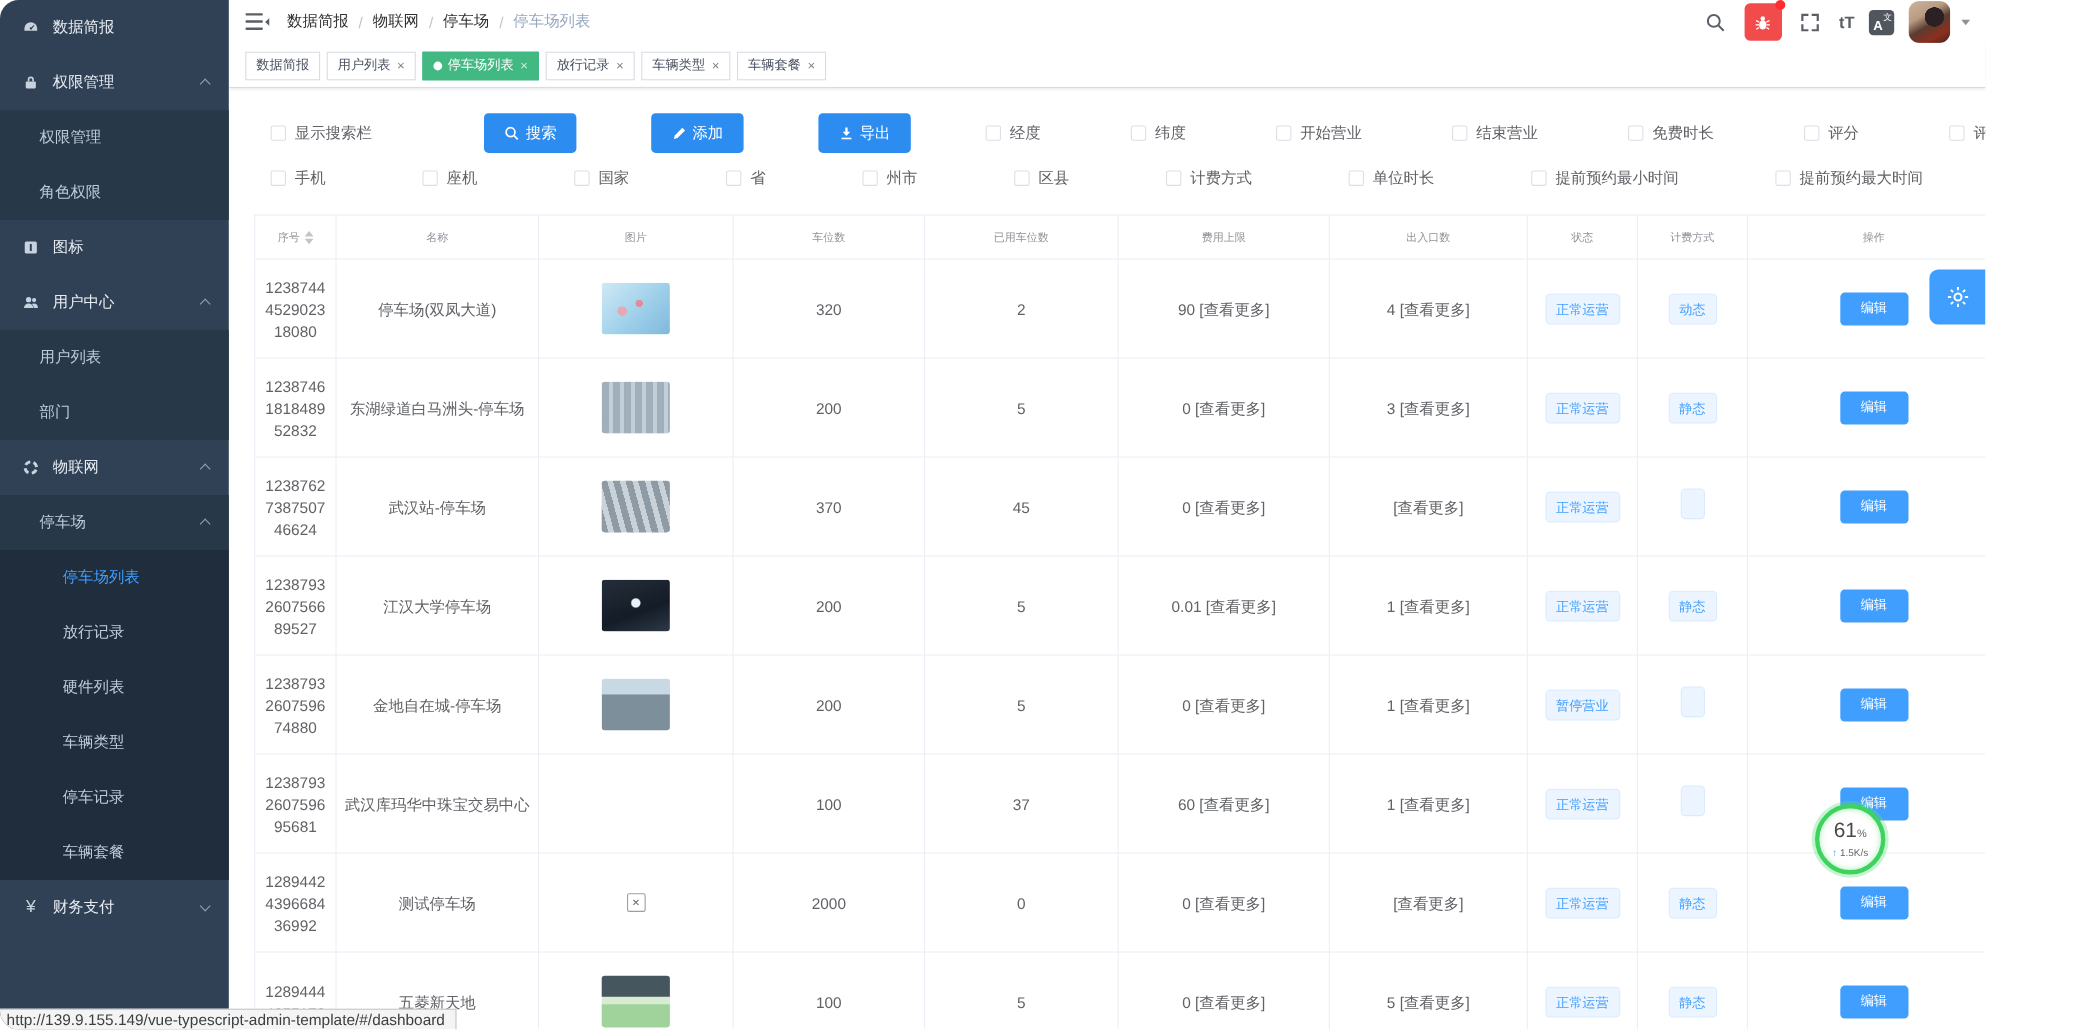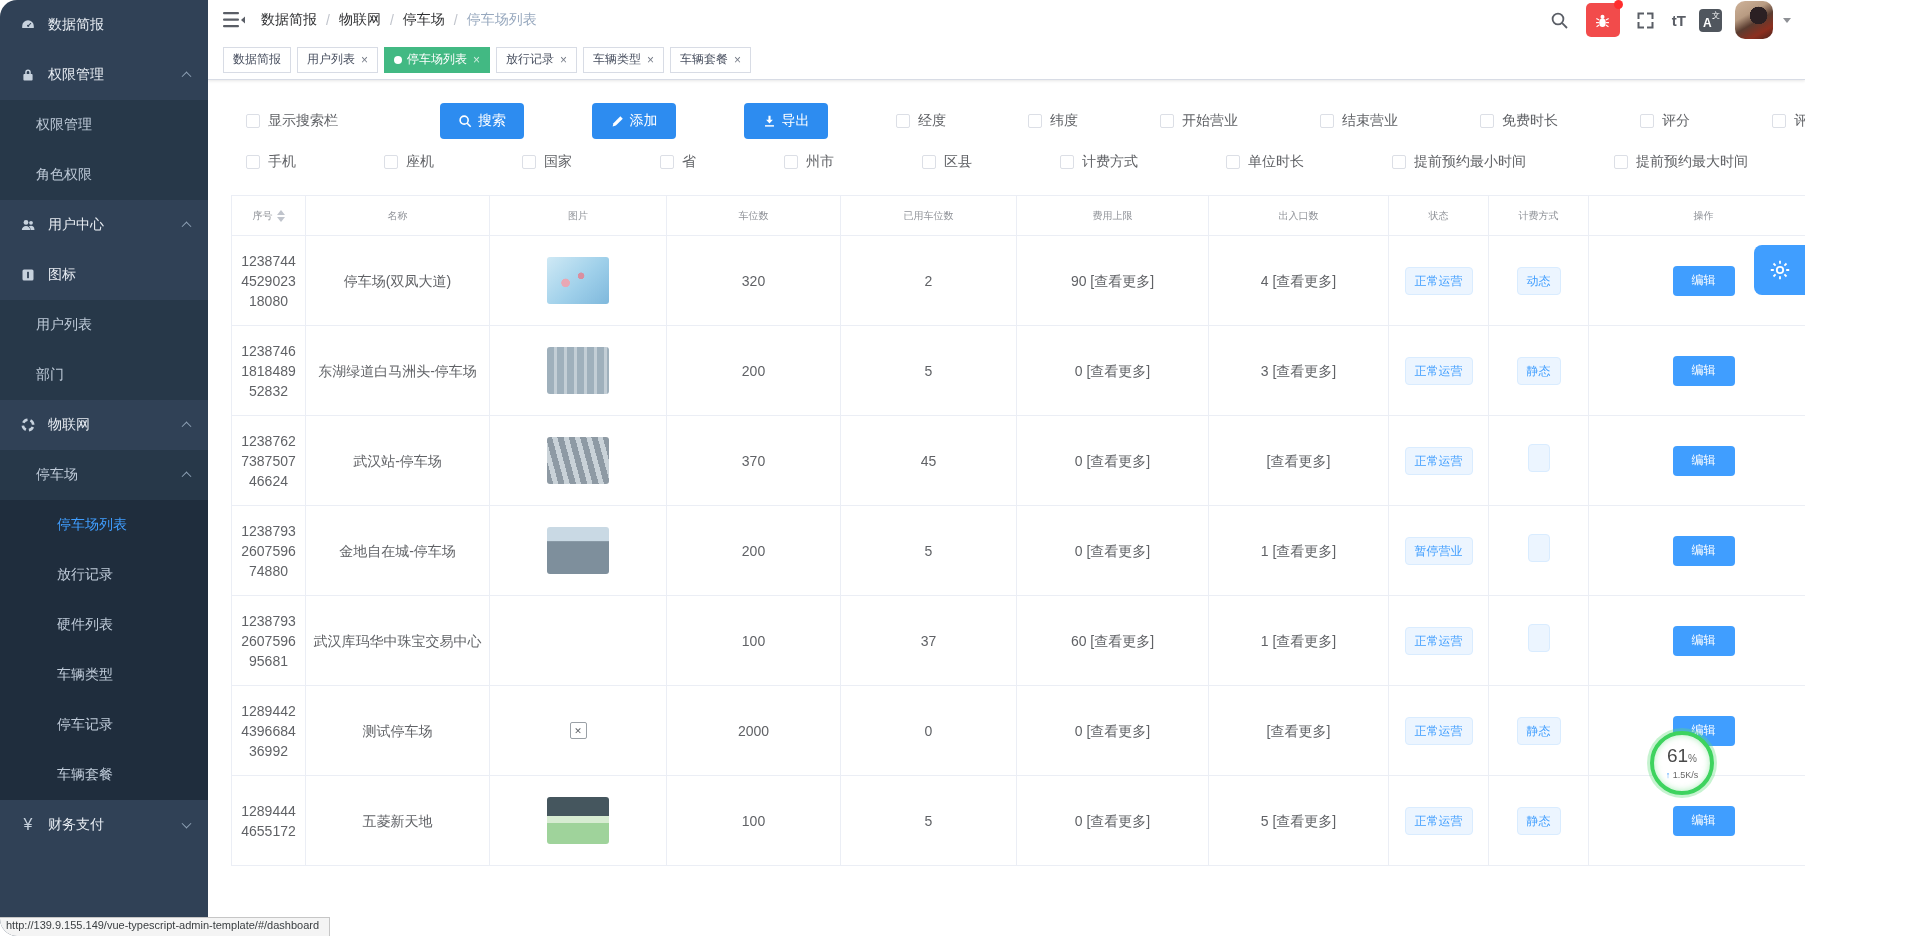--- a/index.html
+++ b/index.html
@@ -89,21 +89,21 @@
   .broken-ic { width:17px; height:17px; border:1px solid #9aa0a6; border-radius:2px; margin:0 auto; display:flex; align-items:center; justify-content:center; font-size:9px; color:#5f6368; background:#fff; }
 
   
   .gear-fab { position:absolute; right:0; top:245px; width:51px; height:50px; background:#409eff; border:none; border-radius:8px 0 0 8px; color:#fff; cursor:pointer; display:flex; align-items:center; justify-content:center; z-index:8; }
   .net-speed { position:absolute; left:1650px; top:731px; width:64px; height:64px; border-radius:50%; background:#fff; border:4px solid #3ed35f; box-shadow:0 0 0 3px rgba(92,220,120,.35), inset 0 0 6px rgba(92,220,120,.5); z-index:9; display:flex; flex-direction:column; align-items:center; justify-content:center; cursor:pointer; }
   .ns-big { font-size:19px; color:#4a4a4a; line-height:18px; }
   .ns-big .pct { font-size:10px; color:#666; }
   .ns-rate { font-size:9px; color:#666; margin-top:2px; white-space:nowrap; }
   .ns-rate .arrow { color:#409eff; }
 
-  .status-url { position:absolute; left:0; bottom:0; height:19px; background:#f4f4f4; border:1px solid #c6c6c6; border-left:none; border-bottom:none; padding:1px 10px 2px 6px; font-size:11px; color:#3c4043; z-index:10; white-space:nowrap; }
+  .status-url { position:absolute; left:0; bottom:0; height:19px; background:#f4f4f4; border:1px solid #c6c6c6; border-left:none; border-bottom:none; padding:1px 10px 2px 6px; font-size:14px; color:#3c4043; z-index:10; white-space:nowrap; }
 </style>
 </head>
 <body>
 
 <div class="app">
 
   <aside class="sidebar">
     <div class="s-item l1">
       <span class="s-icon">
         <svg width="16" height="16" viewBox="0 0 16 16" fill="currentColor">
@@ -121,40 +121,40 @@
       </span>
       <span class="s-label">权限管理</span>
       <i class="chev up"></i>
     </div>
     <div class="s-item l2">
         <span>权限管理</span>
       </div>
     <div class="s-item l2">
         <span>角色权限</span>
       </div>
+    <div class="s-item l1">
+      <span class="s-icon">
+        <svg width="16" height="16" viewBox="0 0 16 16" fill="currentColor">
+            <rect x="2.5" y="2.5" width="11" height="11" rx="1.5"></rect>
+            <rect x="7.1" y="4.8" width="1.8" height="6.4" fill="#304156"></rect>
+          </svg>
+      </span>
+      <span class="s-label">图标</span>
+    </div>
     <div class="s-item l1">
       <span class="s-icon">
         <svg width="16" height="16" viewBox="0 0 16 16" fill="currentColor">
             <circle cx="6" cy="5.4" r="2.4"></circle>
             <path d="M1.8 13c0-2.3 1.9-4 4.2-4s4.2 1.7 4.2 4z"></path>
             <circle cx="11" cy="5.8" r="1.9"></circle>
             <path d="M10.6 13c0-1.6-.7-2.9-1.8-3.7.6-.3 1.3-.5 2.2-.5 2 0 3.4 1.5 3.4 3.4v.8z"></path>
           </svg>
       </span>
       <span class="s-label">用户中心</span>
       <i class="chev up"></i>
-    </div>
-    <div class="s-item l1">
-      <span class="s-icon">
-        <svg width="16" height="16" viewBox="0 0 16 16" fill="currentColor">
-            <rect x="2.5" y="2.5" width="11" height="11" rx="1.5"></rect>
-            <rect x="7.1" y="4.8" width="1.8" height="6.4" fill="#304156"></rect>
-          </svg>
-      </span>
-      <span class="s-label">图标</span>
     </div>
     <div class="s-item l2">
         <span>用户列表</span>
       </div>
     <div class="s-item l2">
         <span>部门</span>
       </div>
     <div class="s-item l1">
       <span class="s-icon">
         <svg width="16" height="16" viewBox="0 0 16 16" fill="none" stroke="currentColor">
@@ -473,20 +473,34 @@
               </td>
             <td>370</td>
             <td>45</td>
             <td class="c-link">0 [查看更多]</td>
             <td class="c-link">[查看更多]</td>
             <td><span class="tag">正常运营</span></td>
             <td><span class="tag"></span></td>
             <td><button class="edit-btn">编辑</button></td>
           </tr>
           <tr>
+            <td class="c-id">1238793260756689527</td>
+            <td>江汉大学停车场</td>
+            <td>
+                <div class="ph img4"></div>
+              </td>
+            <td>200</td>
+            <td>5</td>
+            <td class="c-link">0.01 [查看更多]</td>
+            <td class="c-link">1 [查看更多]</td>
+            <td><span class="tag">正常运营</span></td>
+            <td><span class="tag">静态</span></td>
+            <td><button class="edit-btn">编辑</button></td>
+          </tr>
+          <tr>
             <td class="c-id">1238793260759674880</td>
             <td>金地自在城-停车场</td>
             <td>
                 <div class="ph img5"></div>
               </td>
             <td>200</td>
             <td>5</td>
             <td class="c-link">0 [查看更多]</td>
             <td class="c-link">1 [查看更多]</td>
             <td><span class="tag">暂停营业</span></td>

